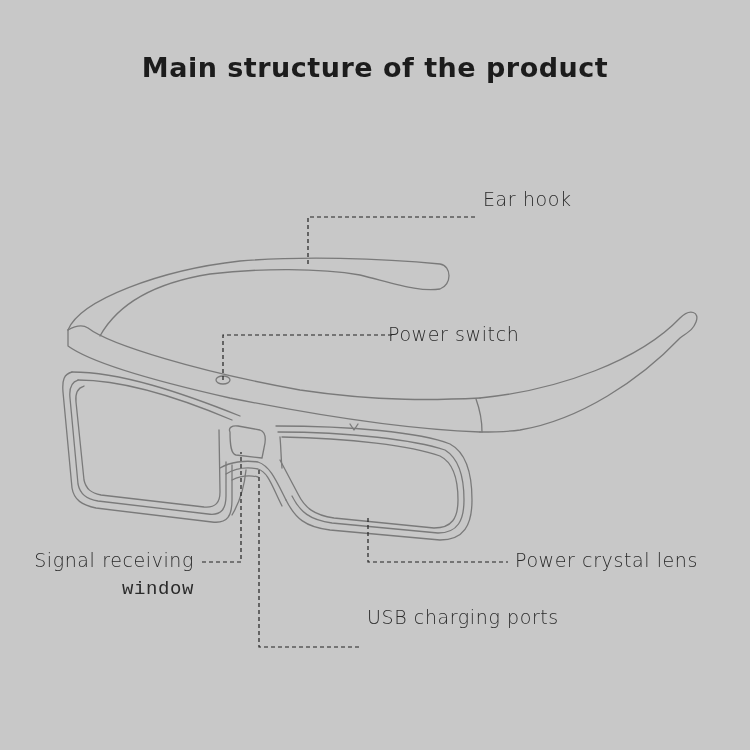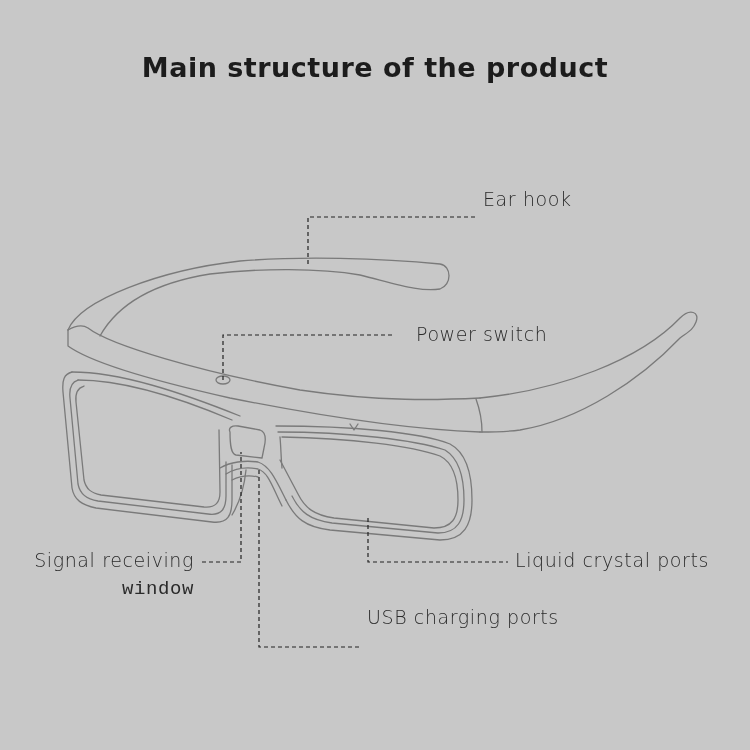--- a/index.html
+++ b/index.html
@@ -53,17 +53,17 @@
   <g fill="none" stroke="#222" stroke-width="1.2" stroke-dasharray="4 3">
     <path d="M308 264 L 308 217 L 476 217"></path>
     <path d="M223 380 L 223 335 L 392 335"></path>
     <path d="M202 562 L 241 562 L 241 452"></path>
     <path d="M368 518 L 368 562 L 508 562"></path>
     <path d="M259 470 L 259 647 L 360 647"></path>
   </g>
 </svg>
 
 <div class="label" style="left:483px; top:188px;">Ear hook</div>
-<div class="label" style="left:416px; top:323px;">Power switch</div>
+<div class="label" style="left:388px; top:323px;">Power switch</div>
 <div class="label right" style="right:556px; top:549px;">Signal receiving</div>
 <div class="label right" style="right:556px; top:578px;font-family:Liberation Mono, monospace;">window</div>
-<div class="label" style="left:515px; top:549px;">Liquid crystal ports</div>
+<div class="label" style="left:515px; top:549px;">Power crystal lens</div>
 <div class="label" style="left:367px; top:606px;">USB charging ports</div>
 
 </body></html>

